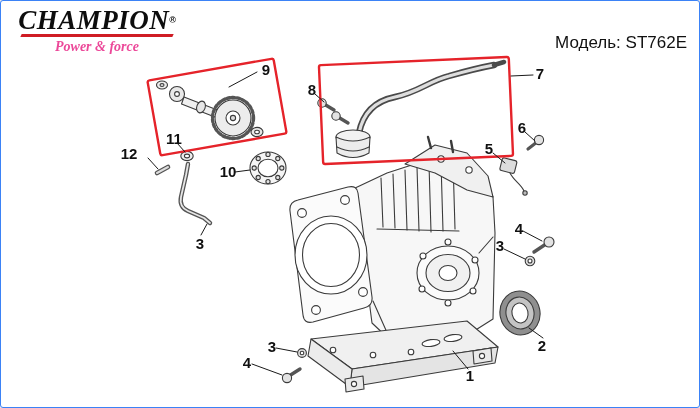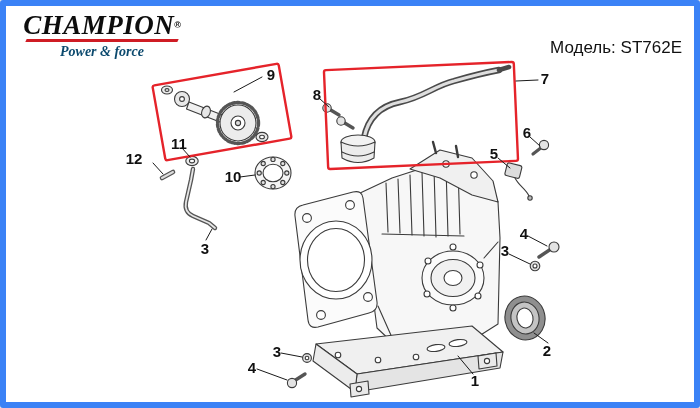--- a/index.html
+++ b/index.html
@@ -1,31 +1,31 @@
 <!DOCTYPE html>
 <html><head>
 <meta charset="utf-8">
 <style>
   html,body{margin:0;padding:0;background:#e9e9e9;}
   .page{
     position:relative;width:700px;height:408px;background:#ffffff;
-    border:6px solid #3b82f6;border-radius:3px;box-sizing:border-box;
+    border:1px solid #3b82f6;border-radius:3px;box-sizing:border-box;
     overflow:hidden;font-family:"Liberation Sans",sans-serif;
   }
   
   .logo{position:absolute;left:14px;top:5px;width:164px;text-align:center;}
   .brand{
     font-family:"Liberation Serif",serif;font-style:italic;font-weight:bold;
     font-size:27px;letter-spacing:.5px;color:#0d0d0d;line-height:1.05;
   }
   .reg{font-size:9px;vertical-align:super;color:#0d0d0d;font-weight:bold;}
   .brand-rule{height:3px;background:#cf1c24;margin:0 6px 2px 6px;transform:skewX(-25deg);}
   .tagline{
     font-family:"Liberation Serif",serif;font-style:italic;font-weight:bold;
-    font-size:14px;color:#0c4a6e;
+    font-size:14px;color:#ec4899;
   }
   .title{
     position:absolute;left:160px;top:33px;width:380px;text-align:center;
     font-size:13.5px;color:#1a1a1a;
   }
   .model{
     position:absolute;right:12px;top:32px;font-size:17px;color:#111;
   }
   
   .diagram{position:absolute;left:0;top:0;width:700px;height:408px;}

